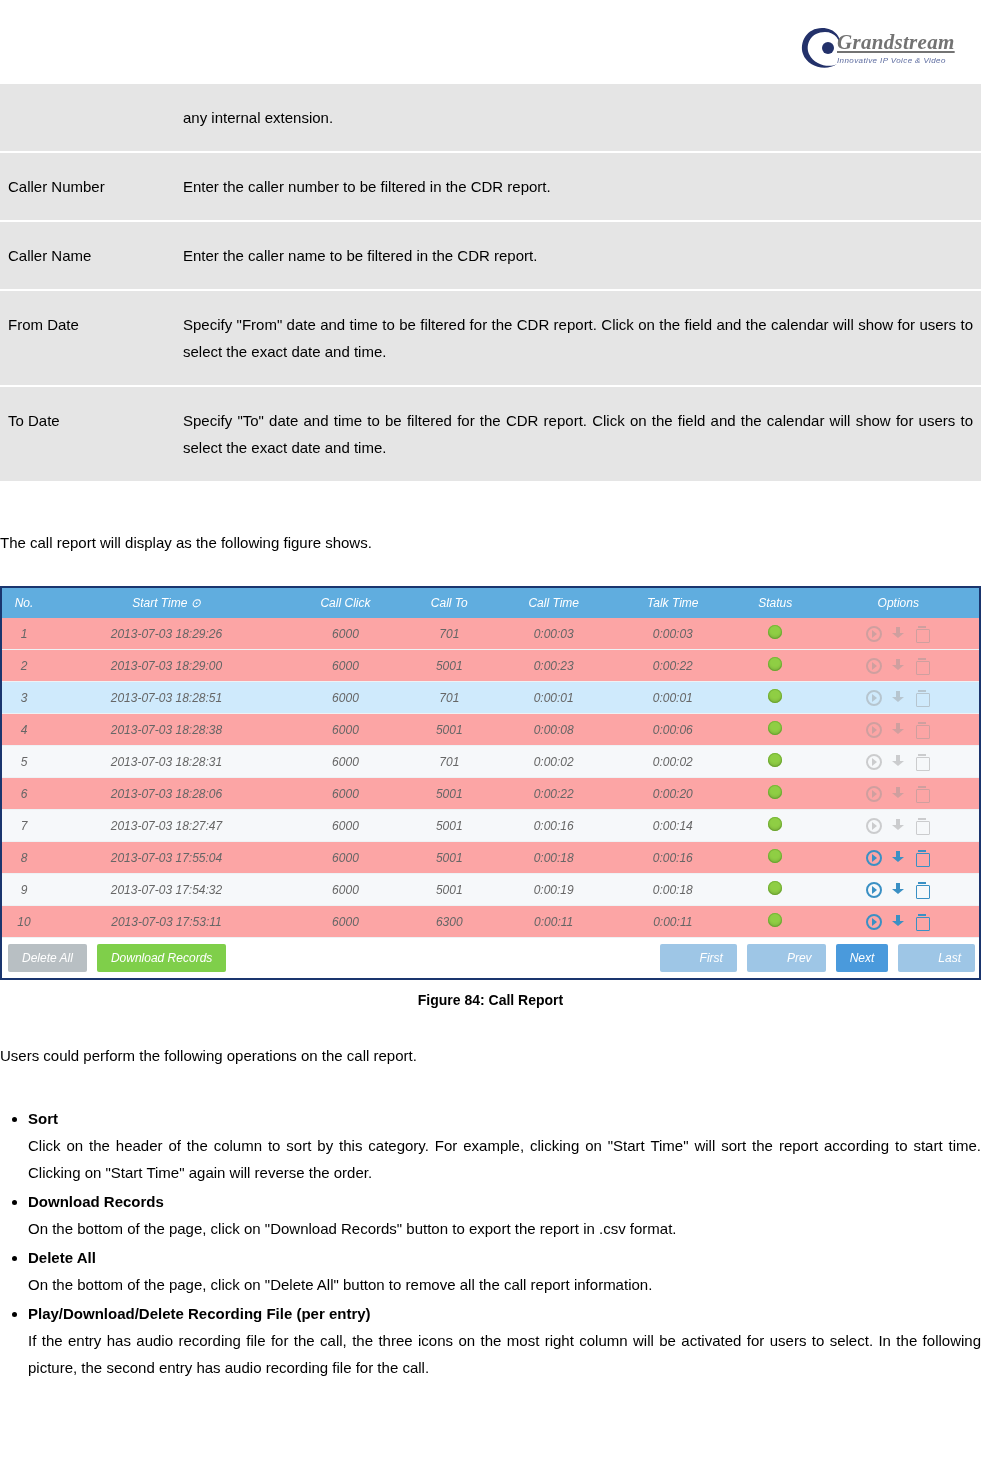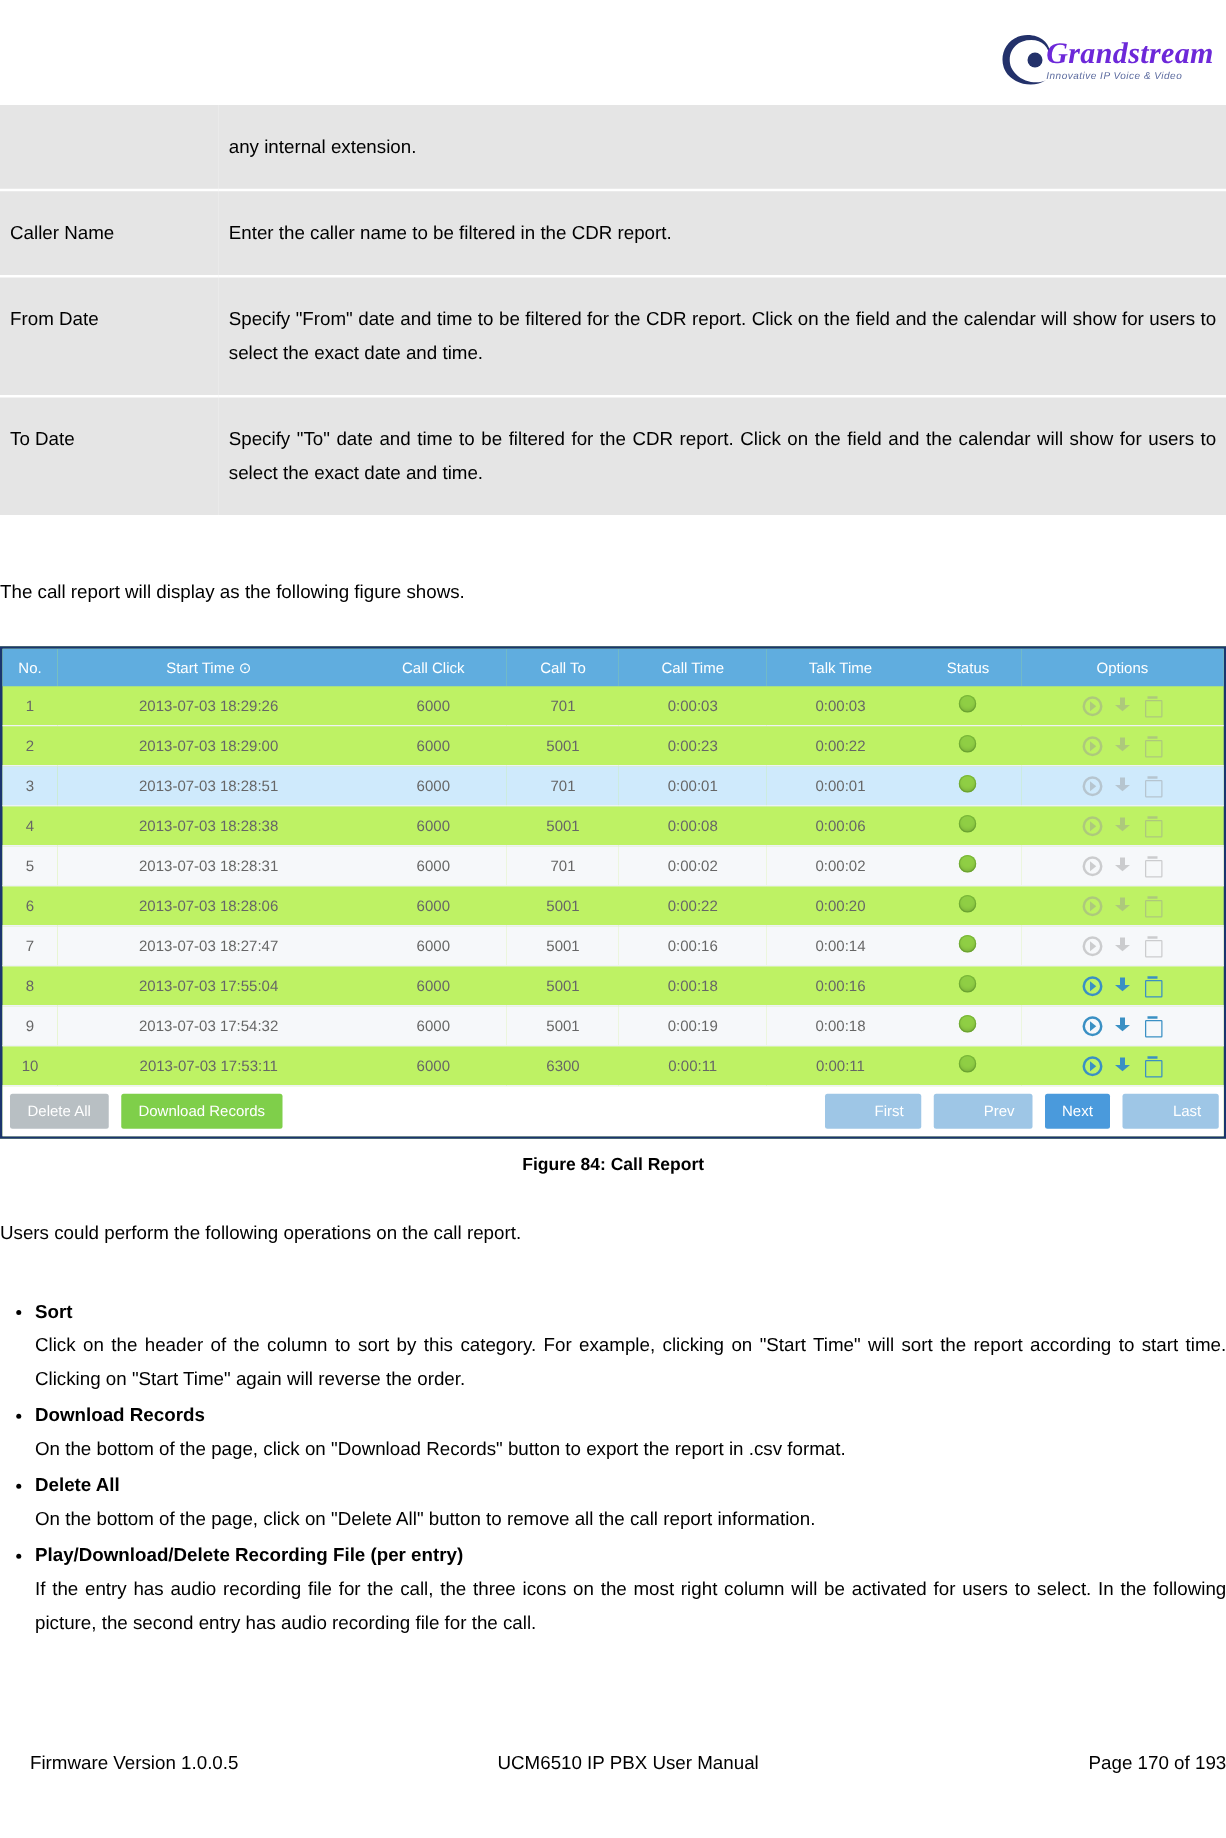--- a/index.html
+++ b/index.html
@@ -26,25 +26,26 @@
     .logo-swirl {
       position: absolute;
       left: 0; top: -4px;
       width: 50px; height: 50px;
     }
     .logo-swirl svg { width: 100%; height: 100%; }
     .logo-text {
       position: absolute;
       left: 40px; top: 2px;
       font-family: "Times New Roman", serif;
-      font-size: 24px;
+      font-size: 21px;
       font-style: italic;
       font-weight: bold;
       letter-spacing: 0.3px;
-      color: #6d28d9;
+      color: #737373;
+      text-decoration: underline;
     }
     .logo-sub {
       position: absolute;
       left: 40px; top: 28px;
       font-size: 8px;
       color: #5b6a9e;
       font-style: italic;
       letter-spacing: 0.4px;
     }
 
@@ -67,21 +68,22 @@
     .intro-text {
       margin-top: 48px;
       font-size: 15px;
       line-height: 1.8;
     }
 
     .screenshot {
       margin-top: 30px;
       border: 2px solid #1a356e;
       width: 100%;
-      background: #bef264;
+      background: #fca5a5;
+      font-style: italic;
     }
     .screenshot table {
       width: 100%;
       border-collapse: collapse;
       font-size: 12px;
       color: #666;
     }
     .screenshot thead th {
       background: #60addf;
       color: #fff;
@@ -220,20 +222,24 @@
     <span class="logo-text">Grandstream</span>
     <span class="logo-sub">Innovative IP Voice &amp; Video</span>
   </div>
 </div>
 
 <table class="filter-table">
   <tbody id="filter-rows">
       <tr class="shade">
         <td class="fcol"></td>
         <td style="text-align: justify;">any internal extension.</td>
+      </tr>
+      <tr class="shade gap">
+        <td class="fcol">Caller Number</td>
+        <td style="text-align: justify;">Enter the caller number to be filtered in the CDR report.</td>
       </tr>
       <tr class="shade gap">
         <td class="fcol">Caller Name</td>
         <td style="text-align: justify;">Enter the caller name to be filtered in the CDR report.</td>
       </tr>
       <tr class="shade gap">
         <td class="fcol">From Date</td>
         <td style="text-align: justify;">Specify "From" date and time to be filtered for the CDR report. Click on the field and the calendar will show for users to select the exact date and time.</td>
       </tr>
       <tr class="shade gap">

